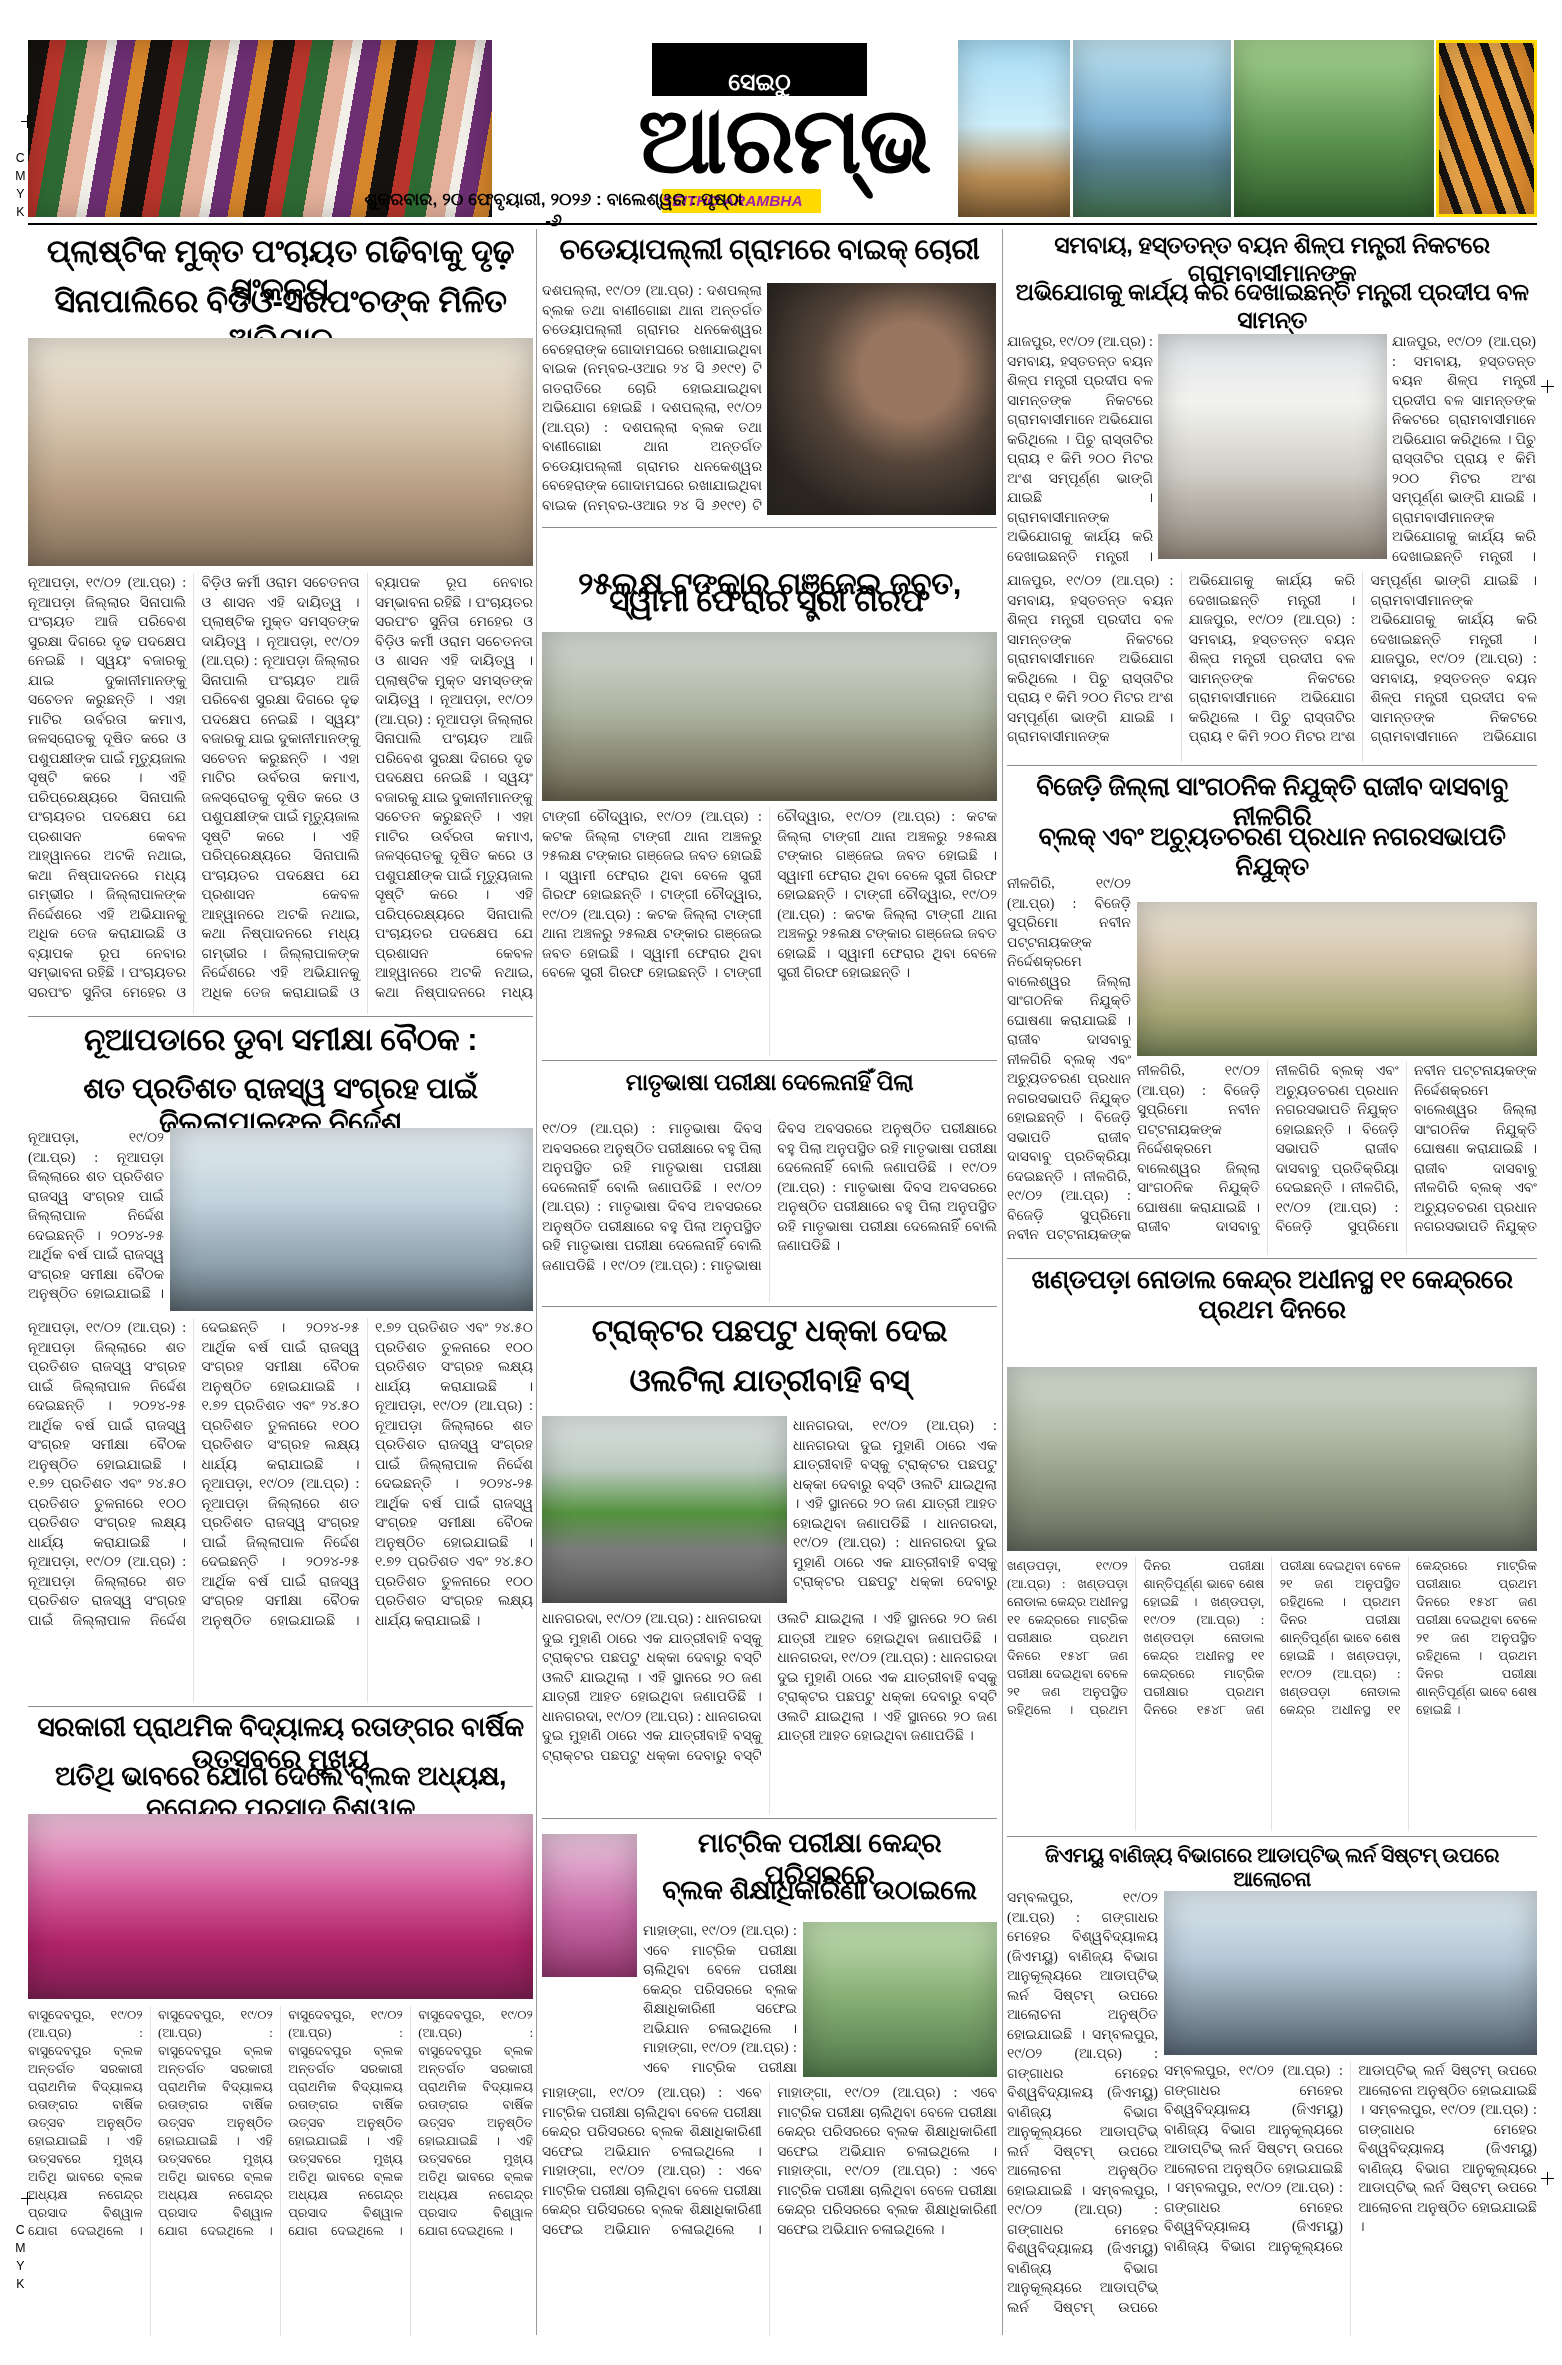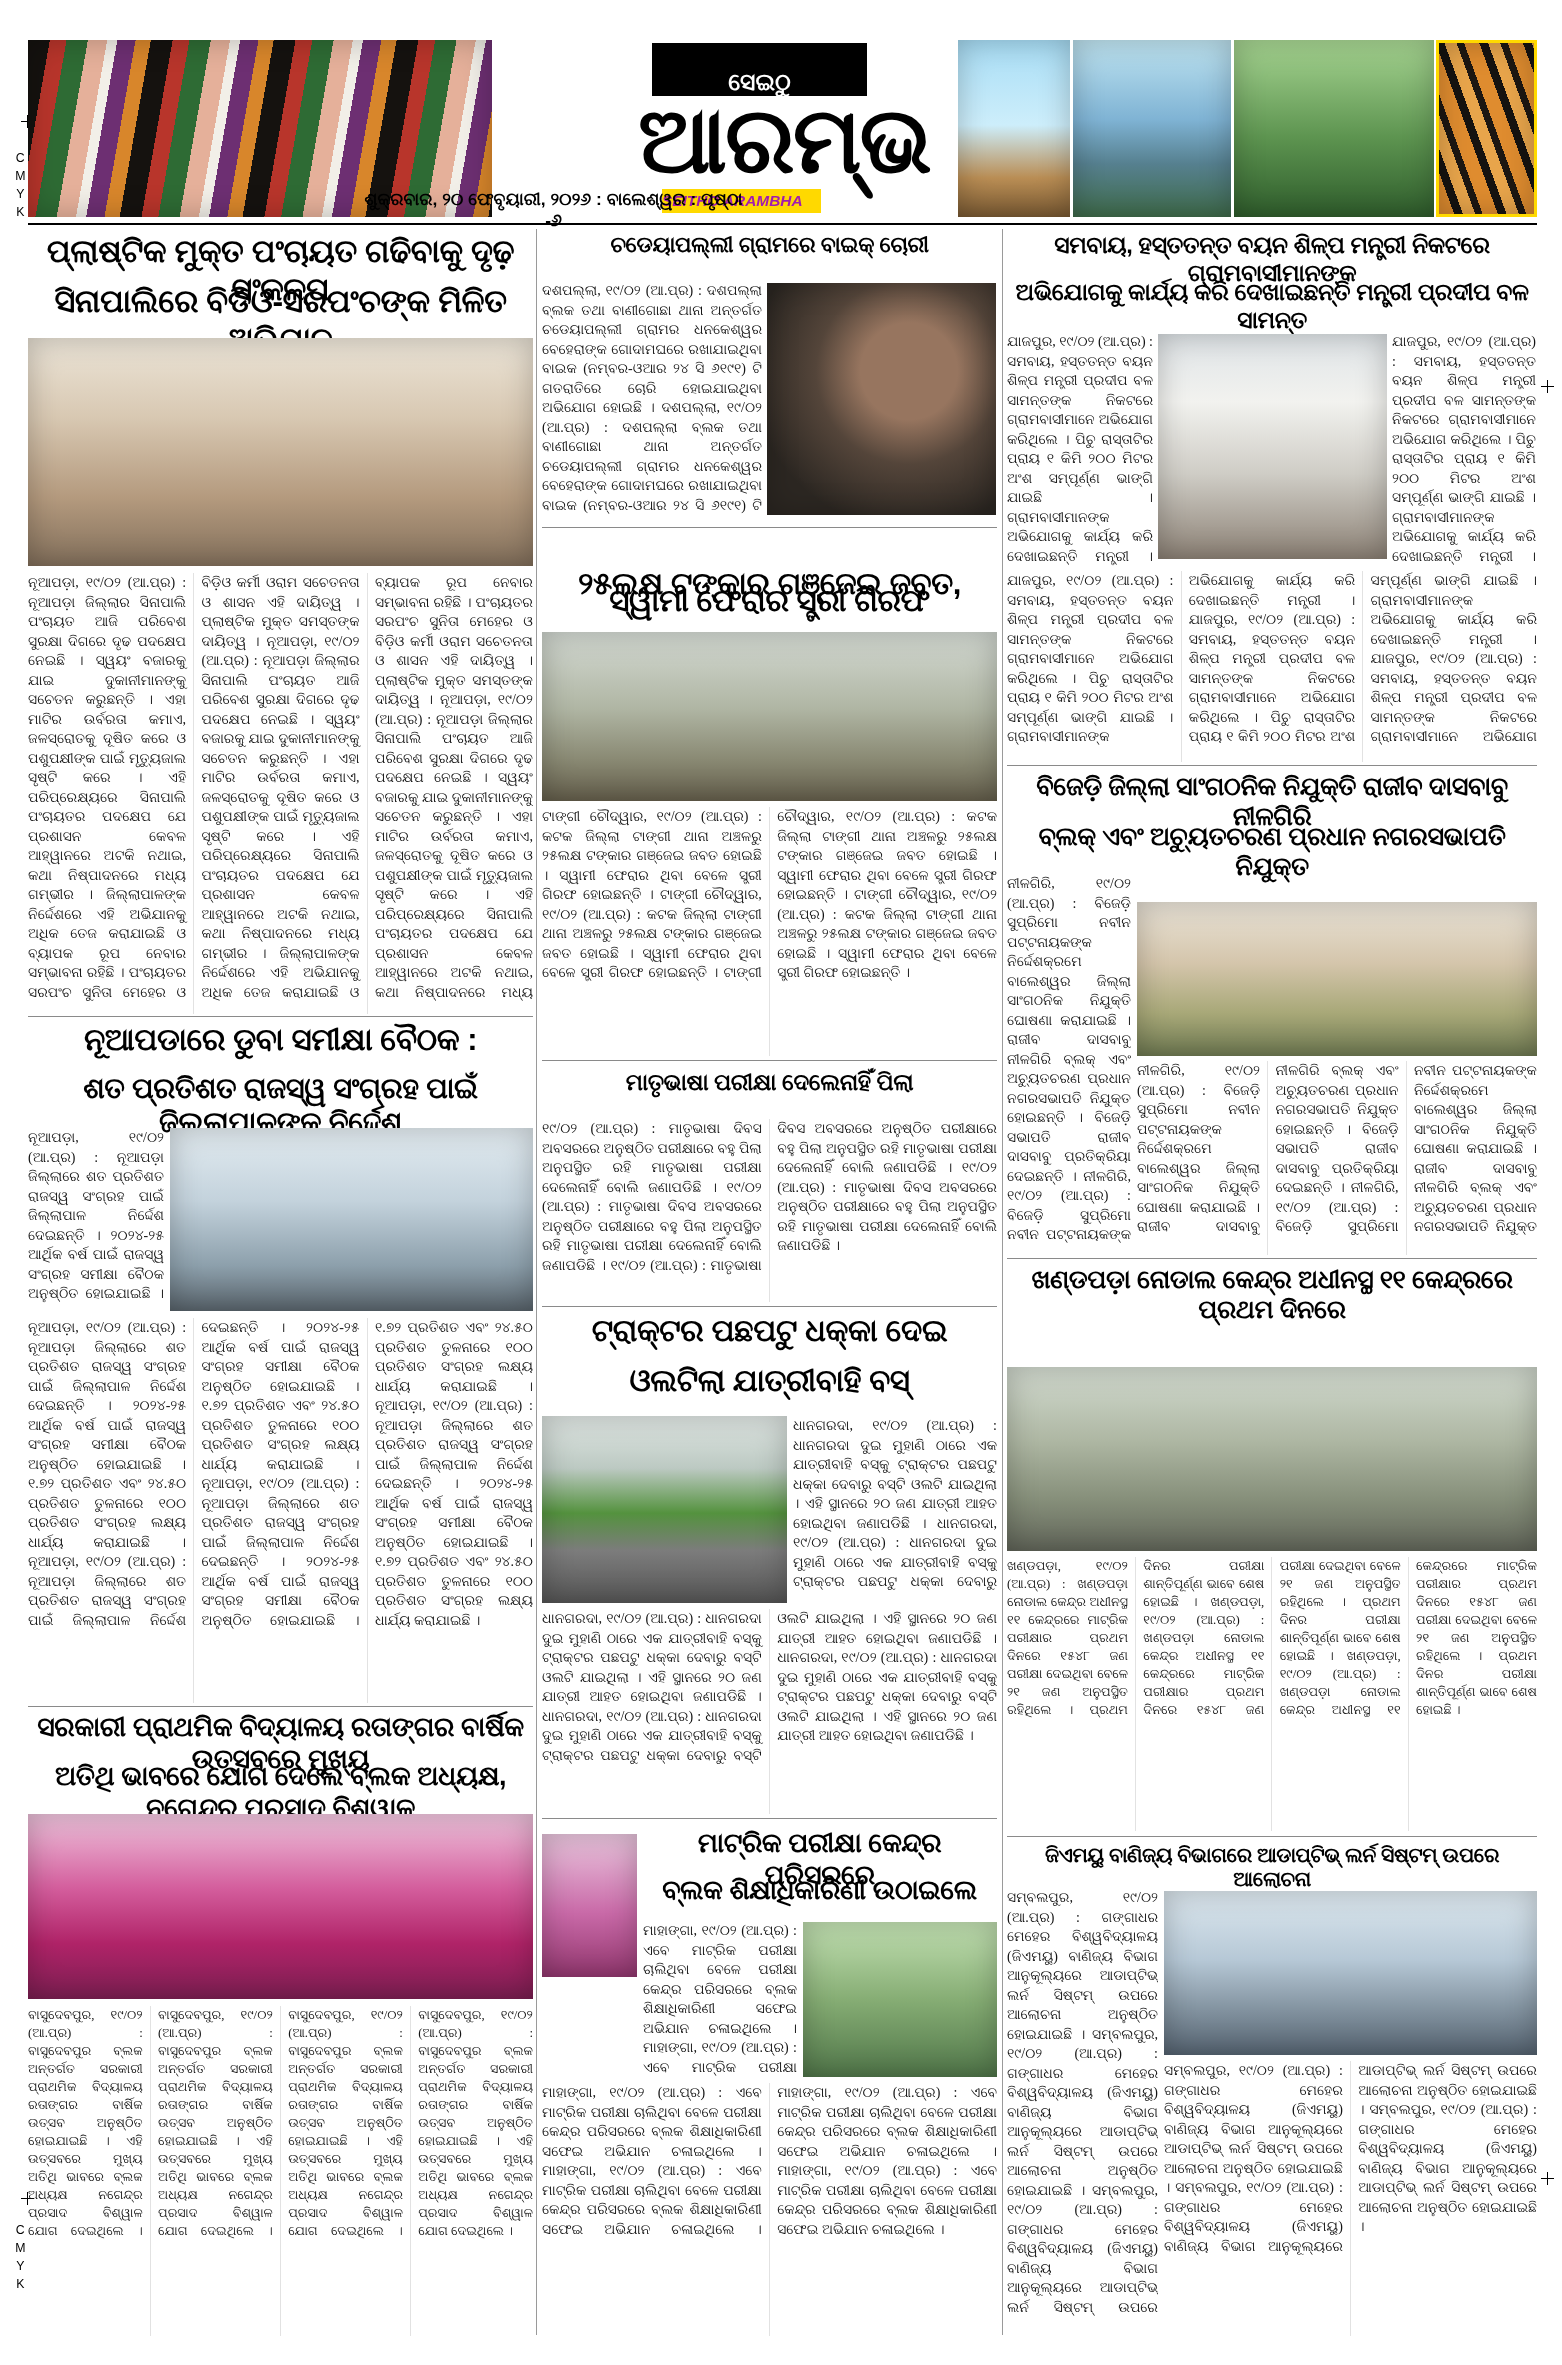--- a/index.html
+++ b/index.html
@@ -104,21 +104,21 @@
   <div class="abs ph ph-a2" style="left:170px;top:1128px;width:363px;height:183px;"></div>
   <div class="abs bd bd3" style="left:28px;top:1318px;width:505px;height:385px;">ନୂଆପଡ଼ା, ୧୯/୦୨ (ଆ.ପ୍ର) : ନୂଆପଡ଼ା ଜିଲ୍ଲାରେ ଶତ ପ୍ରତିଶତ ରାଜସ୍ୱ ସଂଗ୍ରହ ପାଇଁ ଜିଲ୍ଲାପାଳ ନିର୍ଦ୍ଦେଶ ଦେଇଛନ୍ତି । ୨୦୨୪-୨୫ ଆର୍ଥିକ ବର୍ଷ ପାଇଁ ରାଜସ୍ୱ ସଂଗ୍ରହ ସମୀକ୍ଷା ବୈଠକ ଅନୁଷ୍ଠିତ ହୋଇଯାଇଛି । ୧.୭୨ ପ୍ରତିଶତ ଏବଂ ୨୪.୫୦ ପ୍ରତିଶତ ତୁଳନାରେ ୧୦୦ ପ୍ରତିଶତ ସଂଗ୍ରହ ଲକ୍ଷ୍ୟ ଧାର୍ଯ୍ୟ କରାଯାଇଛି । ନୂଆପଡ଼ା, ୧୯/୦୨ (ଆ.ପ୍ର) : ନୂଆପଡ଼ା ଜିଲ୍ଲାରେ ଶତ ପ୍ରତିଶତ ରାଜସ୍ୱ ସଂଗ୍ରହ ପାଇଁ ଜିଲ୍ଲାପାଳ ନିର୍ଦ୍ଦେଶ ଦେଇଛନ୍ତି । ୨୦୨୪-୨୫ ଆର୍ଥିକ ବର୍ଷ ପାଇଁ ରାଜସ୍ୱ ସଂଗ୍ରହ ସମୀକ୍ଷା ବୈଠକ ଅନୁଷ୍ଠିତ ହୋଇଯାଇଛି । ୧.୭୨ ପ୍ରତିଶତ ଏବଂ ୨୪.୫୦ ପ୍ରତିଶତ ତୁଳନାରେ ୧୦୦ ପ୍ରତିଶତ ସଂଗ୍ରହ ଲକ୍ଷ୍ୟ ଧାର୍ଯ୍ୟ କରାଯାଇଛି । ନୂଆପଡ଼ା, ୧୯/୦୨ (ଆ.ପ୍ର) : ନୂଆପଡ଼ା ଜିଲ୍ଲାରେ ଶତ ପ୍ରତିଶତ ରାଜସ୍ୱ ସଂଗ୍ରହ ପାଇଁ ଜିଲ୍ଲାପାଳ ନିର୍ଦ୍ଦେଶ ଦେଇଛନ୍ତି । ୨୦୨୪-୨୫ ଆର୍ଥିକ ବର୍ଷ ପାଇଁ ରାଜସ୍ୱ ସଂଗ୍ରହ ସମୀକ୍ଷା ବୈଠକ ଅନୁଷ୍ଠିତ ହୋଇଯାଇଛି । ୧.୭୨ ପ୍ରତିଶତ ଏବଂ ୨୪.୫୦ ପ୍ରତିଶତ ତୁଳନାରେ ୧୦୦ ପ୍ରତିଶତ ସଂଗ୍ରହ ଲକ୍ଷ୍ୟ ଧାର୍ଯ୍ୟ କରାଯାଇଛି । ନୂଆପଡ଼ା, ୧୯/୦୨ (ଆ.ପ୍ର) : ନୂଆପଡ଼ା ଜିଲ୍ଲାରେ ଶତ ପ୍ରତିଶତ ରାଜସ୍ୱ ସଂଗ୍ରହ ପାଇଁ ଜିଲ୍ଲାପାଳ ନିର୍ଦ୍ଦେଶ ଦେଇଛନ୍ତି । ୨୦୨୪-୨୫ ଆର୍ଥିକ ବର୍ଷ ପାଇଁ ରାଜସ୍ୱ ସଂଗ୍ରହ ସମୀକ୍ଷା ବୈଠକ ଅନୁଷ୍ଠିତ ହୋଇଯାଇଛି । ୧.୭୨ ପ୍ରତିଶତ ଏବଂ ୨୪.୫୦ ପ୍ରତିଶତ ତୁଳନାରେ ୧୦୦ ପ୍ରତିଶତ ସଂଗ୍ରହ ଲକ୍ଷ୍ୟ ଧାର୍ଯ୍ୟ କରାଯାଇଛି ।</div>
 
   <div class="abs rule-h" style="left:28px;top:1706px;width:505px;"></div>
 
   <div class="abs hl" style="left:28px;top:1712px;width:505px;font-size:27px;">ସରକାରୀ ପ୍ରାଥମିକ ବିଦ୍ୟାଳୟ ରତାଙ୍ଗର ବାର୍ଷିକ ଉତ୍ସବରେ ମୁଖ୍ୟ</div>
   <div class="abs hl" style="left:28px;top:1761px;width:505px;font-size:27px;">ଅତିଥି ଭାବରେ ଯୋଗ ଦେଲେ ବ୍ଲକ ଅଧ୍ୟକ୍ଷ, ନଗେନ୍ଦ୍ର ପ୍ରସାଦ ବିଶ୍ୱାଳ</div>
   <div class="abs ph ph-a3" style="left:28px;top:1814px;width:505px;height:185px;"></div>
   <div class="abs bd bd4 small" style="left:28px;top:2006px;width:505px;height:330px;">ବାସୁଦେବପୁର, ୧୯/୦୨ (ଆ.ପ୍ର) : ବାସୁଦେବପୁର ବ୍ଲକ ଅନ୍ତର୍ଗତ ସରକାରୀ ପ୍ରାଥମିକ ବିଦ୍ୟାଳୟ ରତାଙ୍ଗର ବାର୍ଷିକ ଉତ୍ସବ ଅନୁଷ୍ଠିତ ହୋଇଯାଇଛି । ଏହି ଉତ୍ସବରେ ମୁଖ୍ୟ ଅତିଥି ଭାବରେ ବ୍ଲକ ଅଧ୍ୟକ୍ଷ ନଗେନ୍ଦ୍ର ପ୍ରସାଦ ବିଶ୍ୱାଳ ଯୋଗ ଦେଇଥିଲେ । ବାସୁଦେବପୁର, ୧୯/୦୨ (ଆ.ପ୍ର) : ବାସୁଦେବପୁର ବ୍ଲକ ଅନ୍ତର୍ଗତ ସରକାରୀ ପ୍ରାଥମିକ ବିଦ୍ୟାଳୟ ରତାଙ୍ଗର ବାର୍ଷିକ ଉତ୍ସବ ଅନୁଷ୍ଠିତ ହୋଇଯାଇଛି । ଏହି ଉତ୍ସବରେ ମୁଖ୍ୟ ଅତିଥି ଭାବରେ ବ୍ଲକ ଅଧ୍ୟକ୍ଷ ନଗେନ୍ଦ୍ର ପ୍ରସାଦ ବିଶ୍ୱାଳ ଯୋଗ ଦେଇଥିଲେ । ବାସୁଦେବପୁର, ୧୯/୦୨ (ଆ.ପ୍ର) : ବାସୁଦେବପୁର ବ୍ଲକ ଅନ୍ତର୍ଗତ ସରକାରୀ ପ୍ରାଥମିକ ବିଦ୍ୟାଳୟ ରତାଙ୍ଗର ବାର୍ଷିକ ଉତ୍ସବ ଅନୁଷ୍ଠିତ ହୋଇଯାଇଛି । ଏହି ଉତ୍ସବରେ ମୁଖ୍ୟ ଅତିଥି ଭାବରେ ବ୍ଲକ ଅଧ୍ୟକ୍ଷ ନଗେନ୍ଦ୍ର ପ୍ରସାଦ ବିଶ୍ୱାଳ ଯୋଗ ଦେଇଥିଲେ । ବାସୁଦେବପୁର, ୧୯/୦୨ (ଆ.ପ୍ର) : ବାସୁଦେବପୁର ବ୍ଲକ ଅନ୍ତର୍ଗତ ସରକାରୀ ପ୍ରାଥମିକ ବିଦ୍ୟାଳୟ ରତାଙ୍ଗର ବାର୍ଷିକ ଉତ୍ସବ ଅନୁଷ୍ଠିତ ହୋଇଯାଇଛି । ଏହି ଉତ୍ସବରେ ମୁଖ୍ୟ ଅତିଥି ଭାବରେ ବ୍ଲକ ଅଧ୍ୟକ୍ଷ ନଗେନ୍ଦ୍ର ପ୍ରସାଦ ବିଶ୍ୱାଳ ଯୋଗ ଦେଇଥିଲେ ।</div>
 
-  <div class="abs hl" style="left:542px;top:232px;width:455px;font-size:22px;">ଚଡେୟାପଲ୍ଲୀ ଗ୍ରାମରେ ବାଇକ୍ ଚୋରୀ</div>
+  <div class="abs hl" style="left:542px;top:232px;width:455px;font-size:29px;font-family:Liberation Serif, serif;">ଚଡେୟାପଲ୍ଲୀ ଗ୍ରାମରେ ବାଇକ୍ ଚୋରୀ</div>
   <div class="abs bd bd1" style="left:542px;top:281px;width:220px;height:242px;">ଦଶପଲ୍ଲା, ୧୯/୦୨ (ଆ.ପ୍ର) : ଦଶପଲ୍ଲା ବ୍ଲକ ତଥା ବାଣୀଗୋଛା ଥାନା ଅନ୍ତର୍ଗତ ଚଡେୟାପଲ୍ଲୀ ଗ୍ରାମର ଧନକେଶ୍ୱର ବେହେରାଙ୍କ ଗୋଦାମଘରେ ରଖାଯାଇଥିବା ବାଇକ (ନମ୍ବର-ଓଆର ୨୪ ସି ୬୧୯୧) ଟି ଗତରାତିରେ ଚୋରି ହୋଇଯାଇଥିବା ଅଭିଯୋଗ ହୋଇଛି । ଦଶପଲ୍ଲା, ୧୯/୦୨ (ଆ.ପ୍ର) : ଦଶପଲ୍ଲା ବ୍ଲକ ତଥା ବାଣୀଗୋଛା ଥାନା ଅନ୍ତର୍ଗତ ଚଡେୟାପଲ୍ଲୀ ଗ୍ରାମର ଧନକେଶ୍ୱର ବେହେରାଙ୍କ ଗୋଦାମଘରେ ରଖାଯାଇଥିବା ବାଇକ (ନମ୍ବର-ଓଆର ୨୪ ସି ୬୧୯୧) ଟି ଗତରାତିରେ ଚୋରି ହୋଇଯାଇଥିବା ଅଭିଯୋଗ ହୋଇଛି ।</div>
   <div class="abs ph ph-b1" style="left:767px;top:283px;width:229px;height:232px;"></div>
 
   <div class="abs rule-h" style="left:542px;top:527px;width:455px;"></div>
 
   <div class="abs hl" style="left:542px;top:566px;width:455px;font-size:31px;">୨୫ଲକ୍ଷ ଟଙ୍କାର ଗଞ୍ଜେଇ ଜବତ,</div>
   <div class="abs hl" style="left:542px;top:583px;width:455px;font-size:31px;">ସ୍ୱାମୀ ଫେରାର ସ୍ତ୍ରୀ ଗିରଫ</div>
   <div class="abs ph ph-b2" style="left:542px;top:632px;width:455px;height:169px;"></div>
   <div class="abs bd bd2" style="left:542px;top:807px;width:455px;height:249px;">ଟାଙ୍ଗୀ ଚୌଦ୍ୱାର, ୧୯/୦୨ (ଆ.ପ୍ର) : କଟକ ଜିଲ୍ଲା ଟାଙ୍ଗୀ ଥାନା ଅଞ୍ଚଳରୁ ୨୫ଲକ୍ଷ ଟଙ୍କାର ଗଞ୍ଜେଇ ଜବତ ହୋଇଛି । ସ୍ୱାମୀ ଫେରାର ଥିବା ବେଳେ ସ୍ତ୍ରୀ ଗିରଫ ହୋଇଛନ୍ତି । ଟାଙ୍ଗୀ ଚୌଦ୍ୱାର, ୧୯/୦୨ (ଆ.ପ୍ର) : କଟକ ଜିଲ୍ଲା ଟାଙ୍ଗୀ ଥାନା ଅଞ୍ଚଳରୁ ୨୫ଲକ୍ଷ ଟଙ୍କାର ଗଞ୍ଜେଇ ଜବତ ହୋଇଛି । ସ୍ୱାମୀ ଫେରାର ଥିବା ବେଳେ ସ୍ତ୍ରୀ ଗିରଫ ହୋଇଛନ୍ତି । ଟାଙ୍ଗୀ ଚୌଦ୍ୱାର, ୧୯/୦୨ (ଆ.ପ୍ର) : କଟକ ଜିଲ୍ଲା ଟାଙ୍ଗୀ ଥାନା ଅଞ୍ଚଳରୁ ୨୫ଲକ୍ଷ ଟଙ୍କାର ଗଞ୍ଜେଇ ଜବତ ହୋଇଛି । ସ୍ୱାମୀ ଫେରାର ଥିବା ବେଳେ ସ୍ତ୍ରୀ ଗିରଫ ହୋଇଛନ୍ତି । ଟାଙ୍ଗୀ ଚୌଦ୍ୱାର, ୧୯/୦୨ (ଆ.ପ୍ର) : କଟକ ଜିଲ୍ଲା ଟାଙ୍ଗୀ ଥାନା ଅଞ୍ଚଳରୁ ୨୫ଲକ୍ଷ ଟଙ୍କାର ଗଞ୍ଜେଇ ଜବତ ହୋଇଛି । ସ୍ୱାମୀ ଫେରାର ଥିବା ବେଳେ ସ୍ତ୍ରୀ ଗିରଫ ହୋଇଛନ୍ତି ।</div>
 

